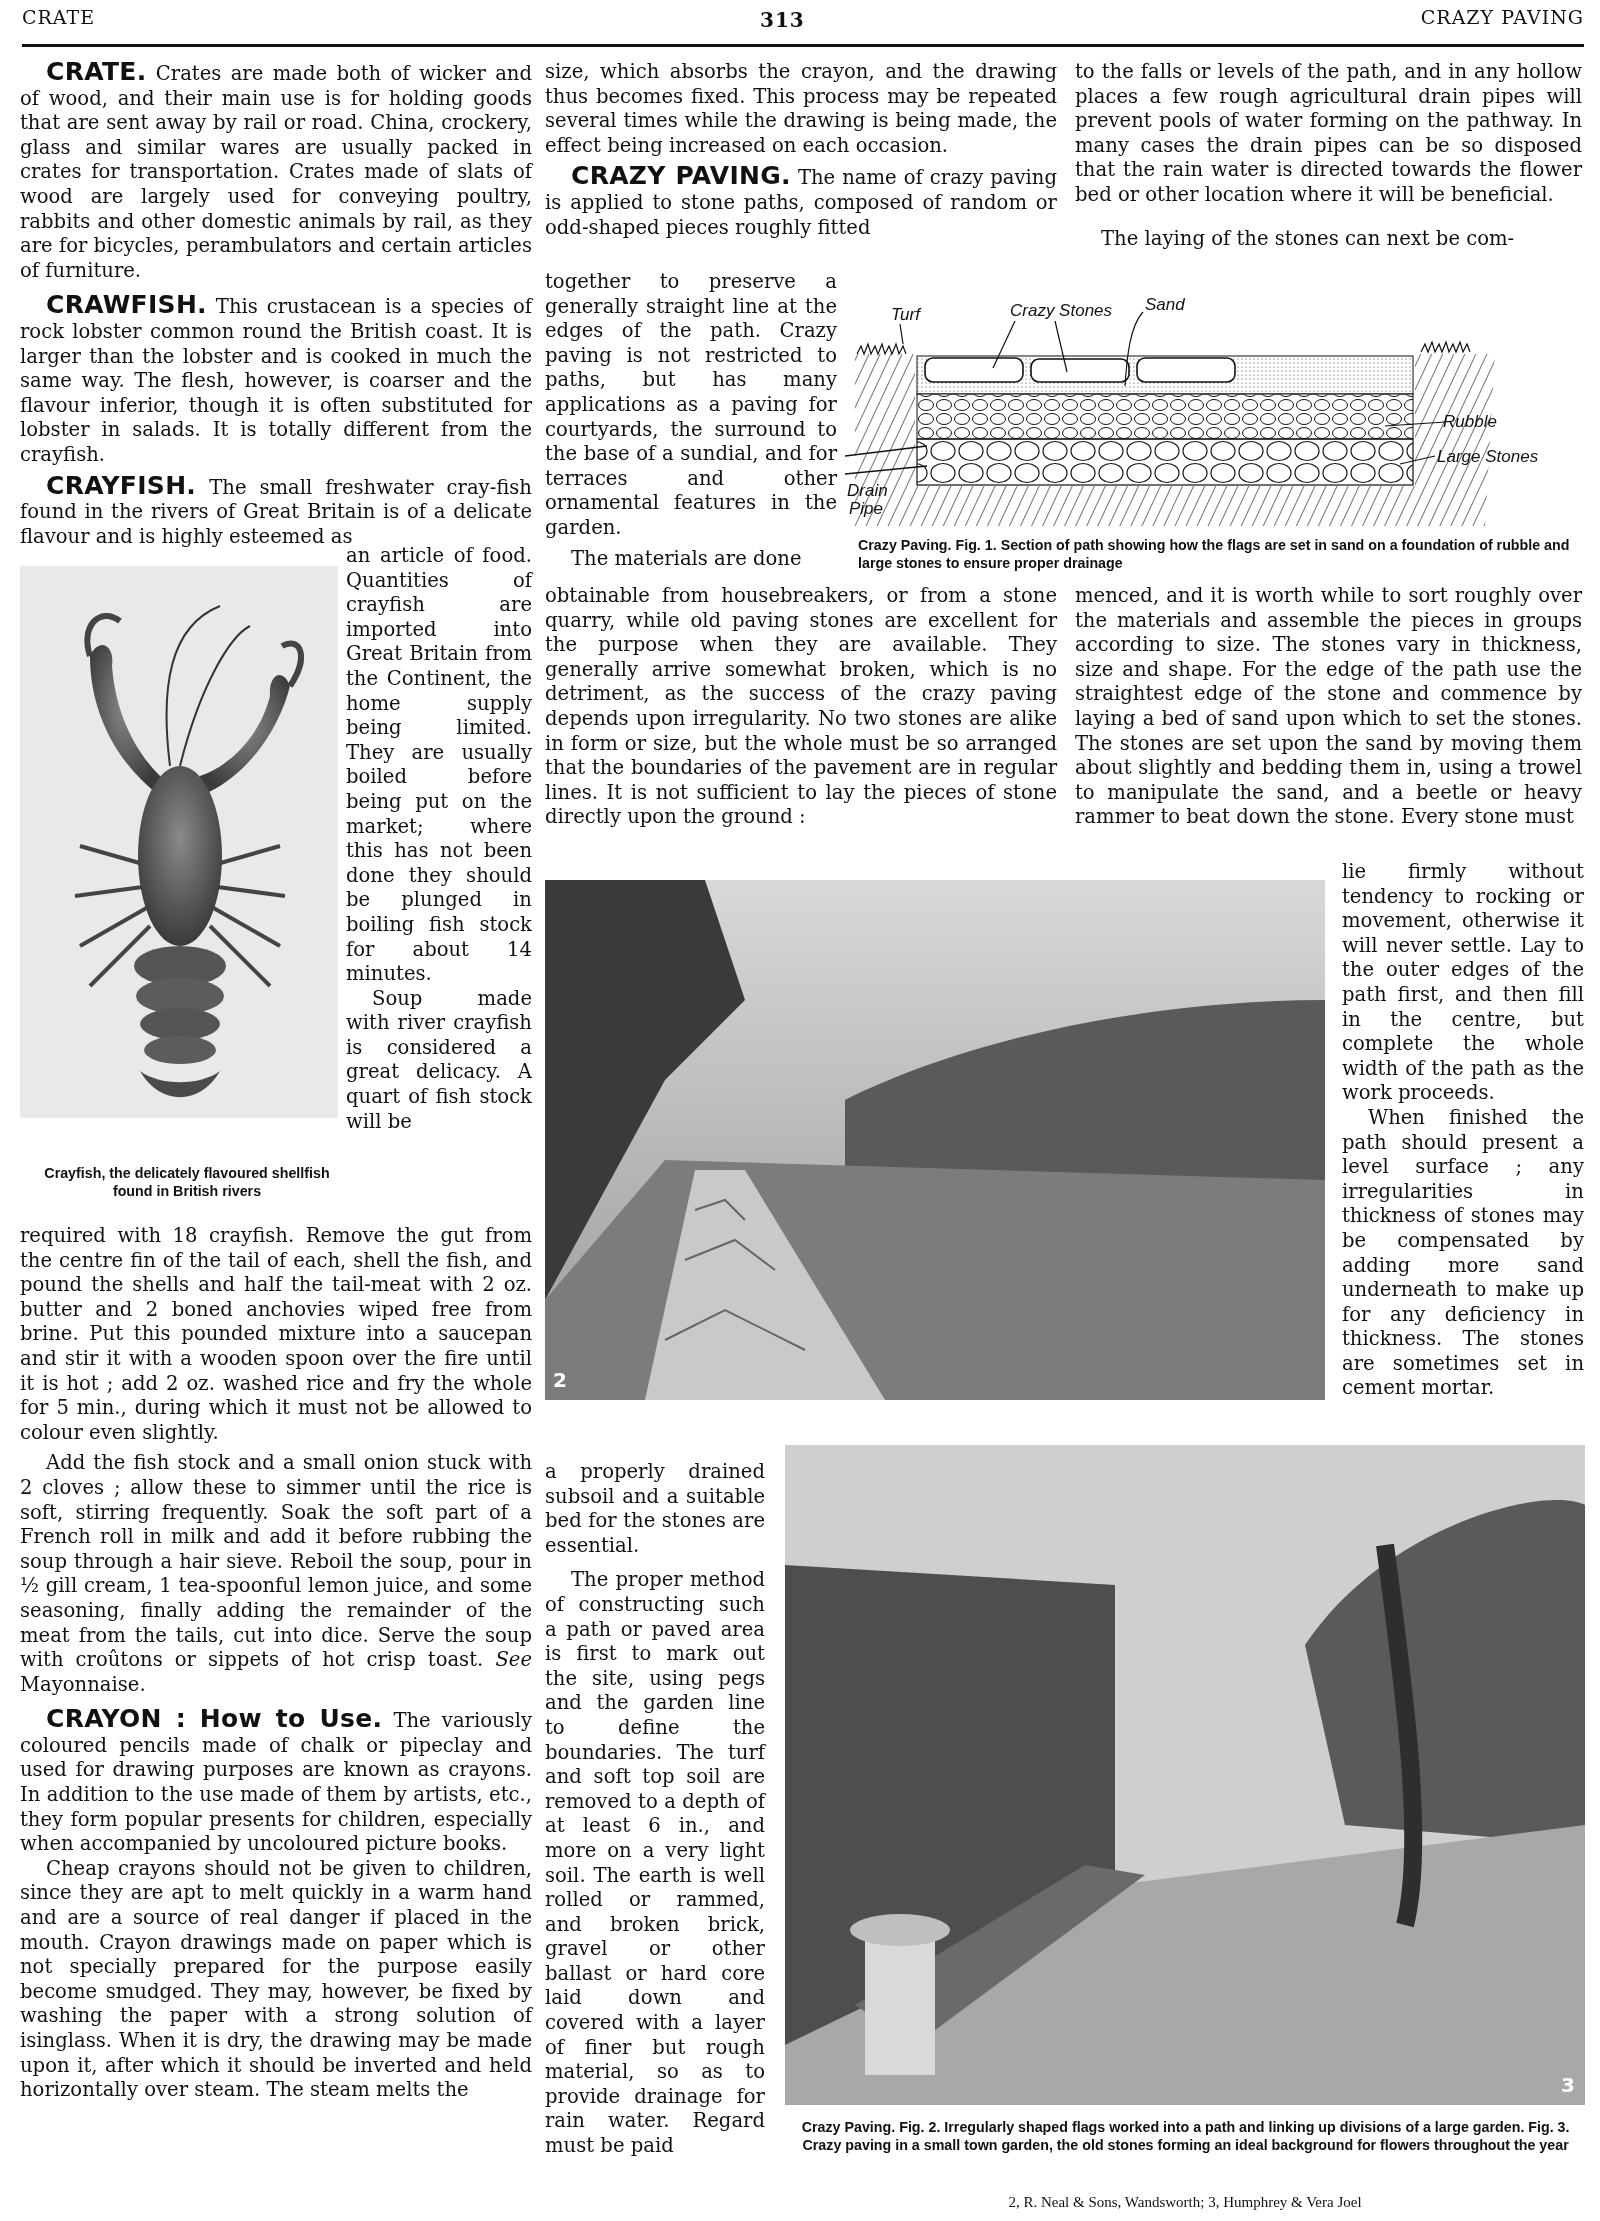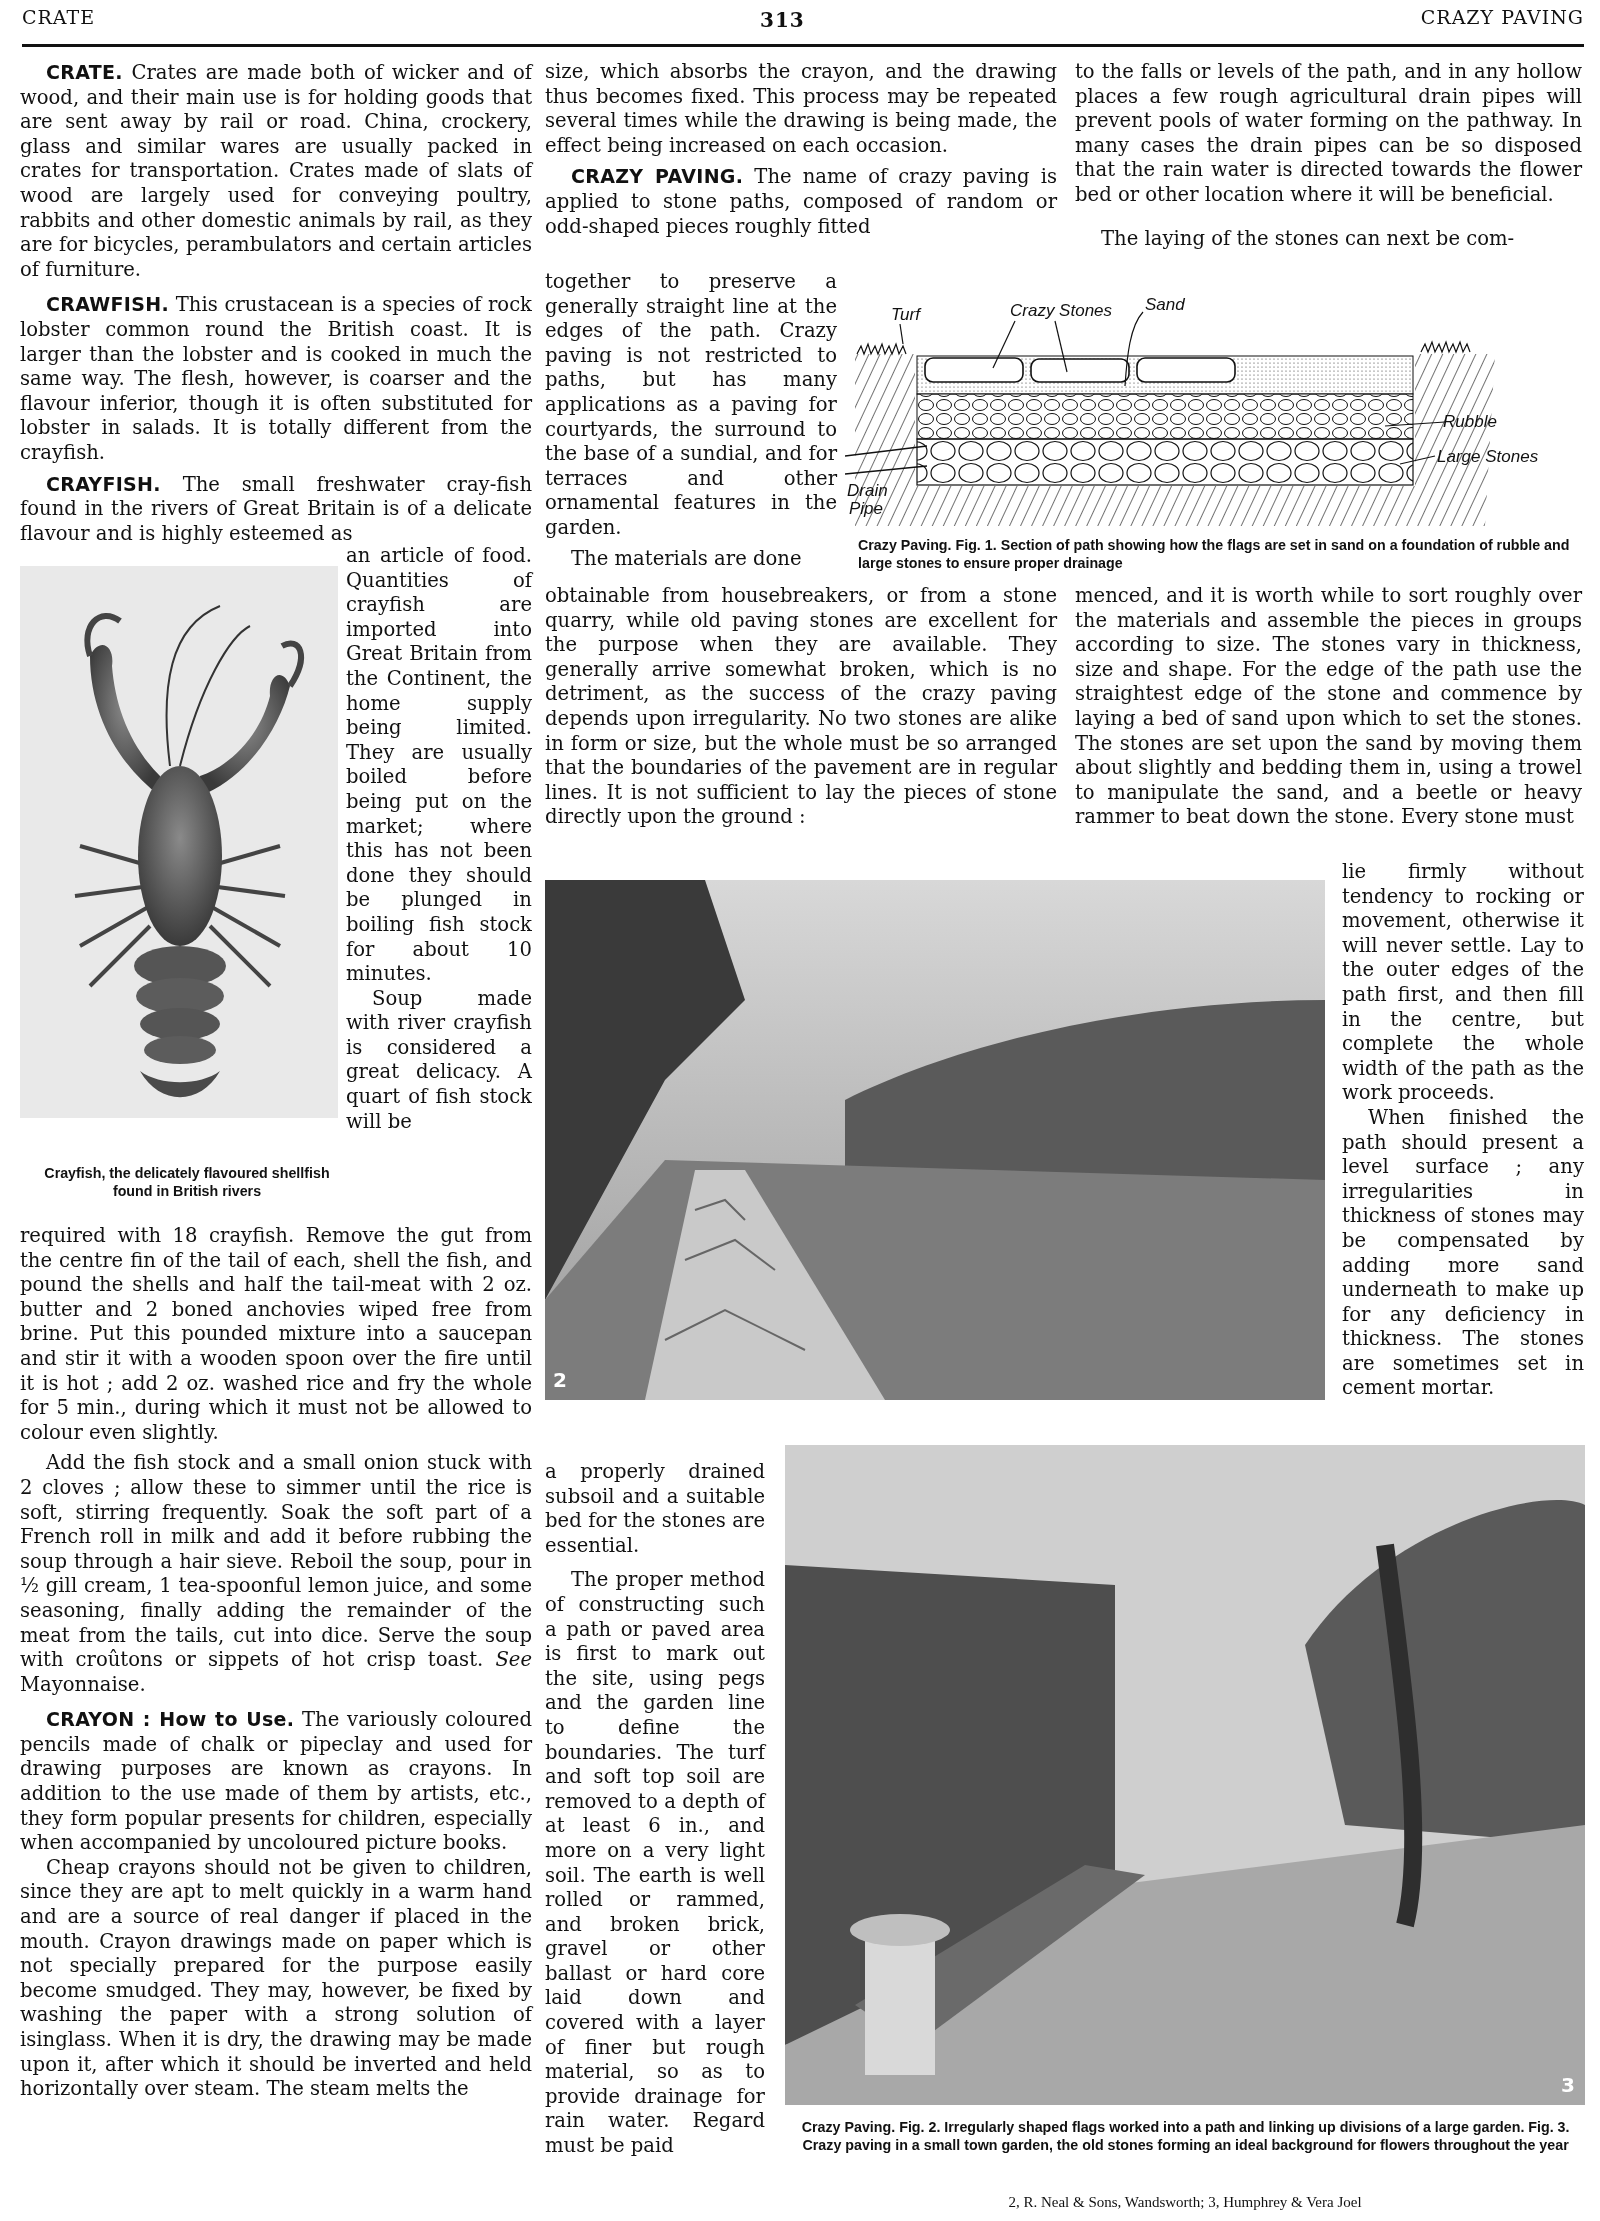--- a/index.html
+++ b/index.html
@@ -3,21 +3,21 @@
 <meta charset="utf-8">
 <style>
   html, body { margin: 0; padding: 0; background: #ffffff; }
   body { width: 1600px; height: 2221px; position: relative; overflow: hidden;
          font-family: "DejaVu Serif", "Liberation Serif", serif; color: #111; }
   .abs { position: absolute; }
   .hdr { font-family: "DejaVu Serif", serif; font-weight: normal; font-size: 19px; letter-spacing: 1px; top: 6px; }
   .rule { position: absolute; left: 22px; right: 16px; top: 44px; height: 3px; background: #111; }
   .para { font-size: 19.6px; line-height: 24.6px; text-align: justify; margin: 0; hyphens: manual; }
   .para.indent { text-indent: 26px; }
-  .head { font-family: "DejaVu Sans", sans-serif; font-weight: bold; font-size: 19px; letter-spacing: 0.3px; }
+  .head { font-family: "DejaVu Sans", sans-serif; font-weight: bold; font-size: 25px; letter-spacing: 0.3px; }
   .caption { font-family: "Liberation Sans", sans-serif; font-weight: bold; font-size: 15.5px; line-height: 18px; text-align: center; transform: scaleX(0.92); transform-origin: left top; }
   .credit { font-family: "Liberation Serif", serif; font-size: 15px; text-align: center; }
   .photo { position: absolute; background: #8a8a8a; overflow: hidden; }
   .fig-num { position: absolute; color: #fff; font-family: "DejaVu Sans", sans-serif; font-weight: bold; font-size: 20px; }
   .diag-label { font-family: "Liberation Sans", sans-serif; font-style: italic; font-size: 17px; fill: #111; }
   .gap { height: 10px; }
 </style>
 </head>
 <body>
 
@@ -69,21 +69,21 @@
     <ellipse cx="160" cy="400" rx="46" ry="20" fill="#555"></ellipse>
     <ellipse cx="160" cy="430" rx="44" ry="18" fill="#5c5c5c"></ellipse>
     <ellipse cx="160" cy="458" rx="40" ry="16" fill="#555"></ellipse>
     <ellipse cx="160" cy="484" rx="36" ry="14" fill="#5c5c5c"></ellipse>
     <path d="M120 505 C 140 540, 180 540, 200 505 C 180 520, 140 520, 120 505 Z" fill="#4a4a4a"></path>
   </svg>
 </div>
 <div class="abs caption" style="left:26px; top:1164px; width:350px;">Crayfish, the delicately flavoured shellfish found in British rivers</div>
 
 <div class="abs" style="left:346px; top:544px; width:186px;">
-  <p class="para">an article of food. Quantities of crayfish are imported into Great Britain from the Continent, the home supply being limited. They are usually boiled before being put on the market; where this has not been done they should be plunged in boiling fish stock for about 10 minutes.</p>
+  <p class="para">an article of food. Quantities of crayfish are imported into Great Britain from the Continent, the home supply being limited. They are usually boiled before being put on the market; where this has not been done they should be plunged in boiling fish stock for about 14 minutes.</p>
   <p class="para indent">Soup made with river crayfish is considered a great delicacy. A quart of fish stock will be</p>
 </div>
 
 <div class="abs" style="left:20px; top:1224px; width:512px;">
   <p class="para">required with 18 crayfish. Remove the gut from the centre fin of the tail of each, shell the fish, and pound the shells and half the tail-meat with 2 oz. butter and 2 boned anchovies wiped free from brine. Put this pounded mixture into a saucepan and stir it with a wooden spoon over the fire until it is hot ; add 2 oz. washed rice and fry the whole for 5 min., during which it must not be allowed to colour even slightly.</p>
   <div class="gap" style="height:6px"></div>
   <p class="para indent">
     <span>Add the fish stock and a small onion stuck with 2 cloves ; allow these to simmer until the rice is soft, stirring frequently. Soak the soft part of a French roll in milk and add it before rubbing the soup through a hair sieve. Reboil the soup, pour in ½ gill cream, 1 tea-spoonful lemon juice, and some seasoning, finally adding the remainder of the meat from the tails, cut into dice. Serve the soup with croûtons or sippets of hot crisp toast.</span>
     <i>See</i>
     <span>Mayonnaise.</span>

